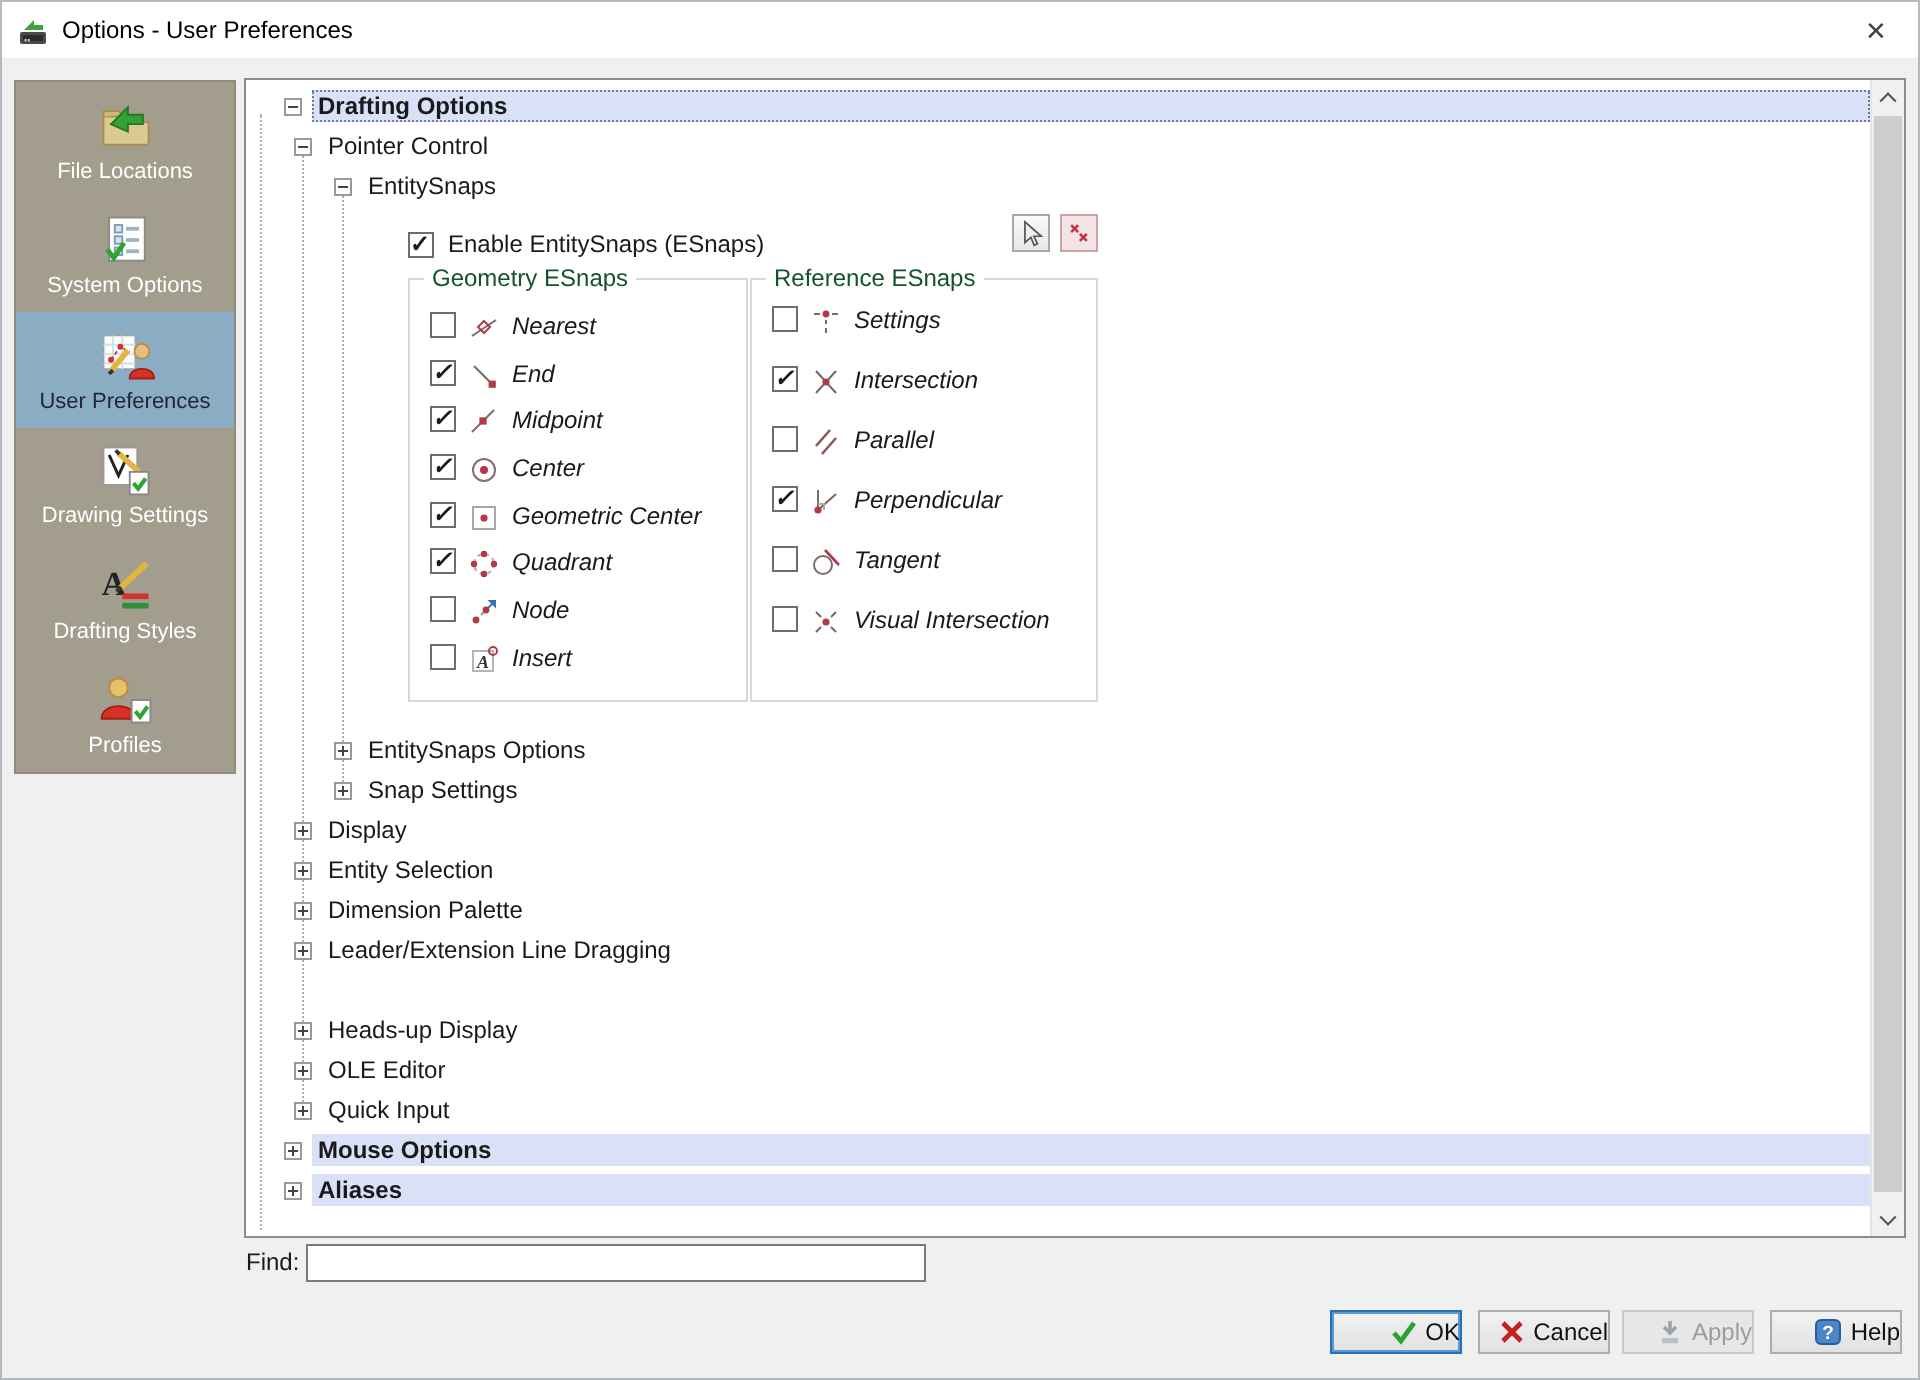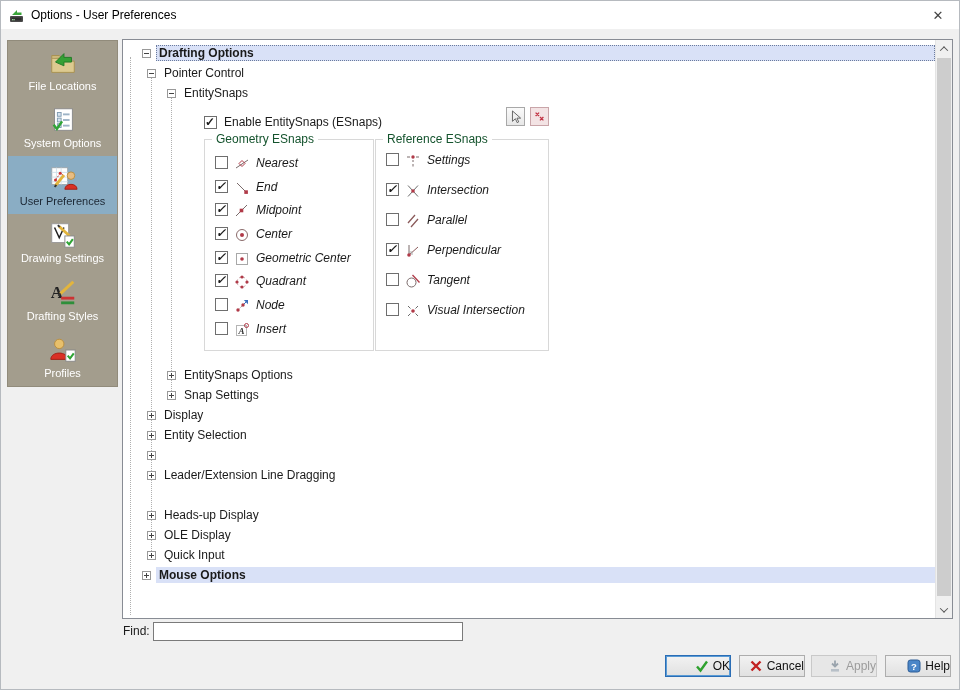--- a/index.html
+++ b/index.html
@@ -352,49 +352,58 @@
           </span>
       </div>
       <div class="trow l1" style="top:385px">
         <span class="exp plus"></span>
         <span class="rowfill">
             <span class="tlabel">Entity Selection</span>
           </span>
       </div>
       <div class="trow l1" style="top:405px">
         <span class="exp plus"></span>
+        <span class="rowfill">
+            <span class="tlabel">Dimension Palette</span>
+          </span>
       </div>
       <div class="trow l1" style="top:425px">
         <span class="exp plus"></span>
         <span class="rowfill">
             <span class="tlabel">Leader/Extension Line Dragging</span>
           </span>
       </div>
       <div class="trow l1" style="top:465px">
         <span class="exp plus"></span>
         <span class="rowfill">
             <span class="tlabel">Heads-up Display</span>
           </span>
       </div>
       <div class="trow l1" style="top:485px">
         <span class="exp plus"></span>
         <span class="rowfill">
-            <span class="tlabel">OLE Display</span>
+            <span class="tlabel">OLE Editor</span>
           </span>
       </div>
       <div class="trow l1" style="top:505px">
         <span class="exp plus"></span>
         <span class="rowfill">
             <span class="tlabel">Quick Input</span>
           </span>
       </div>
       <div class="trow l0 b hl" style="top:525px">
         <span class="exp plus"></span>
         <span class="rowfill">
             <span class="tlabel">Mouse Options</span>
+          </span>
+      </div>
+      <div class="trow l0 b hl" style="top:545px">
+        <span class="exp plus"></span>
+        <span class="rowfill">
+            <span class="tlabel">Aliases</span>
           </span>
       </div>
       <div class="trow l0 b hl" style="top:578px">
         <span class="exp plus"></span>
         <span class="rowfill">
             <span class="tlabel">Layers</span>
           </span>
       </div>
     </div>
 

